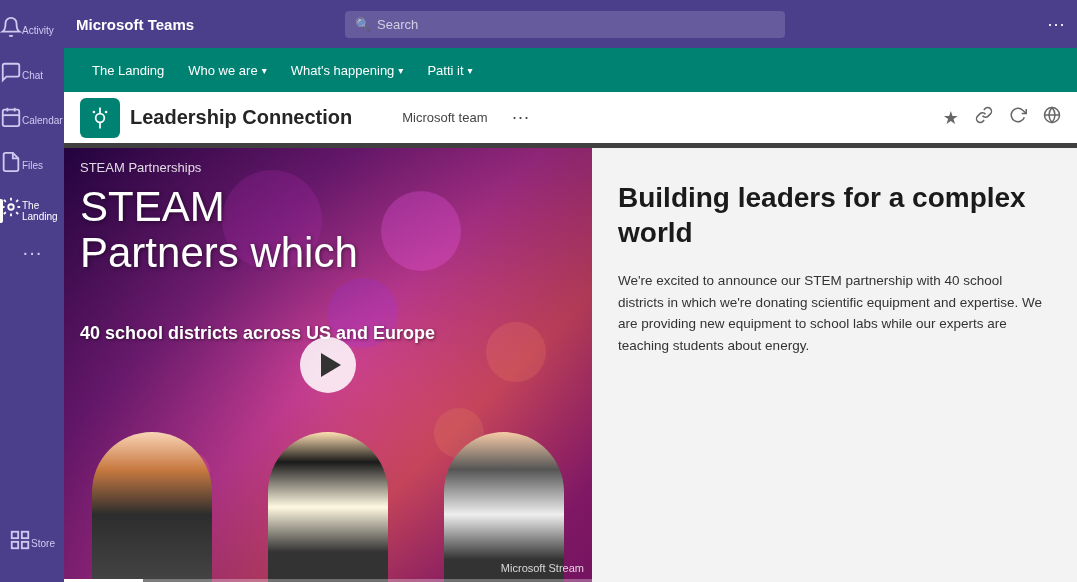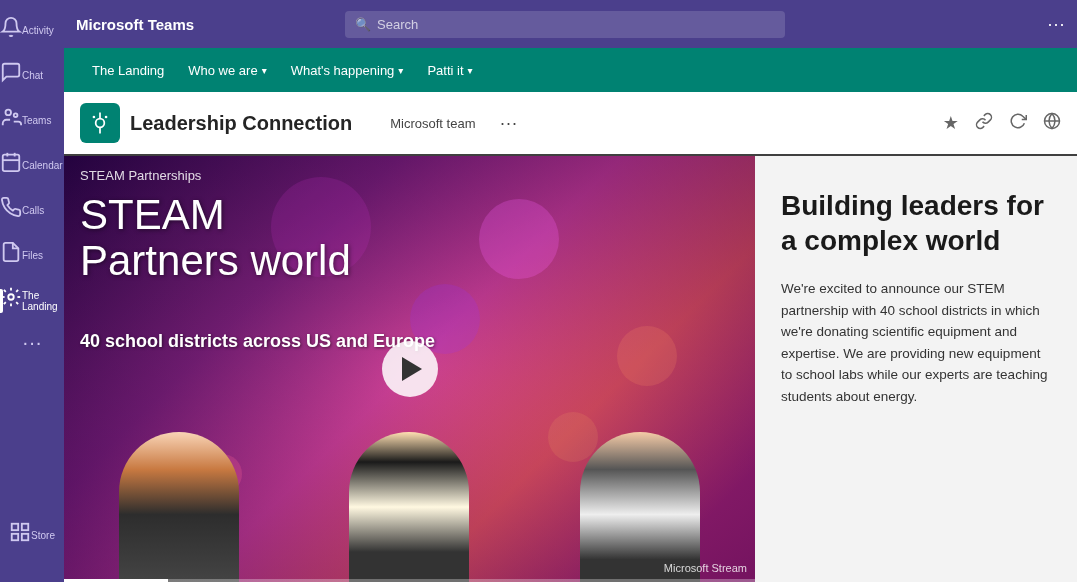--- a/index.html
+++ b/index.html
@@ -33,21 +33,21 @@
       top: 50%;
       transform: translateY(-50%);
       width: 3px;
       height: 24px;
       background: #fff;
       border-radius: 0 2px 2px 0;
     }
     .sidebar-item .icon { font-size: 20px; margin-bottom: 2px; }
     .sidebar-item .label { font-size: 10px; }
     .sidebar-dots { color: #d0c9f0; font-size: 20px; padding: 8px 0; cursor: pointer; }
-    .sidebar-bottom { margin-top: auto; padding-bottom: 24px; }
+    .sidebar-bottom { margin-top: auto; padding-bottom: 16px; }
 
     
     .main {
       flex: 1;
       display: flex;
       flex-direction: column;
     }
 
     
     .top-bar {
@@ -116,26 +116,27 @@
       display: flex;
       align-items: center;
       cursor: pointer;
       white-space: nowrap;
     }
     .nav-item .chevron { margin-left: 4px; font-size: 10px; }
 
     
     .sub-header {
       background: #fff;
-      border-bottom: 2px solid #404040;
-      height: 64px;
+      border-bottom: 5px solid #404040;
+      height: 56px;
       display: flex;
       align-items: center;
       padding: 0 16px;
       flex-shrink: 0;
+      gap: 12px;
     }
     .logo-area {
       display: flex;
       align-items: center;
       margin-right: 24px;
     }
     .logo-icon {
       width: 40px;
       height: 40px;
       background: #008272;
@@ -189,21 +190,21 @@
     
     .content {
       flex: 1;
       display: flex;
       background: #f3f3f3;
       overflow: hidden;
     }
 
     
     .video-section {
-      width: 691px;
+      width: 528px;
       position: relative;
       flex-shrink: 0;
       overflow: hidden;
     }
     .video-placeholder {
       width: 100%;
       height: 100%;
       background: linear-gradient(135deg, #1a0533 0%, #6b1a6b 30%, #c0398a 50%, #e05050 70%, #a0206a 90%);
       position: relative;
       overflow: hidden;
@@ -353,50 +354,31 @@
     </span>
     <span class="label">Activity</span>
   </div>
   <div class="sidebar-item">
     <span class="icon">
       <svg width="22" height="22" viewBox="0 0 24 24" fill="none" stroke="currentColor" stroke-width="2">
           <path d="M21 15a2 2 0 0 1-2 2H7l-4 4V5a2 2 0 0 1 2-2h14a2 2 0 0 1 2 2z"></path>
         </svg>
     </span>
     <span class="label">Chat</span>
-  </div>
-  <div class="sidebar-item">
-    <span class="icon">
-      <svg width="22" height="22" viewBox="0 0 24 24" fill="none" stroke="currentColor" stroke-width="2">
-          <circle cx="9" cy="7" r="3"></circle>
-          <path d="M3 21v-2a4 4 0 0 1 4-4h4"></path>
-          <circle cx="17" cy="10" r="2"></circle>
-          <path d="M23 21v-1a3 3 0 0 0-3-3h-5"></path>
-        </svg>
-    </span>
-    <span class="label">Teams</span>
   </div>
   <div class="sidebar-item">
     <span class="icon">
       <svg width="22" height="22" viewBox="0 0 24 24" fill="none" stroke="currentColor" stroke-width="2">
           <rect x="3" y="4" width="18" height="18" rx="2"></rect>
           <line x1="16" y1="2" x2="16" y2="6"></line>
           <line x1="8" y1="2" x2="8" y2="6"></line>
           <line x1="3" y1="10" x2="21" y2="10"></line>
         </svg>
     </span>
     <span class="label">Calendar</span>
-  </div>
-  <div class="sidebar-item">
-    <span class="icon">
-      <svg width="22" height="22" viewBox="0 0 24 24" fill="none" stroke="currentColor" stroke-width="2">
-          <path d="M22 16.92v3a2 2 0 0 1-2.18 2 19.79 19.79 0 0 1-8.63-3.07 19.5 19.5 0 0 1-6-6A19.79 19.79 0 0 1 2.12 4.18 2 2 0 0 1 4.11 2h3a2 2 0 0 1 2 1.72c.127.96.361 1.903.7 2.81a2 2 0 0 1-.45 2.11L8.09 9.91a16 16 0 0 0 6 6l1.27-1.27a2 2 0 0 1 2.11-.45c.907.339 1.85.573 2.81.7A2 2 0 0 1 22 16.92z"></path>
-        </svg>
-    </span>
-    <span class="label">Calls</span>
   </div>
   <div class="sidebar-item">
     <span class="icon">
       <svg width="22" height="22" viewBox="0 0 24 24" fill="none" stroke="currentColor" stroke-width="2">
           <path d="M14 2H6a2 2 0 0 0-2 2v16a2 2 0 0 0 2 2h12a2 2 0 0 0 2-2V8z"></path>
           <polyline points="14 2 14 8 20 8"></polyline>
         </svg>
     </span>
     <span class="label">Files</span>
   </div>
@@ -517,21 +499,21 @@
           <div class="bokeh-dot" style="width:80px;height:80px;background:rgba(255,100,255,0.4);top:10%;left:60%;"></div>
           <div class="bokeh-dot" style="width:60px;height:60px;background:rgba(255,150,100,0.3);top:40%;left:80%;"></div>
           <div class="bokeh-dot" style="width:100px;height:100px;background:rgba(200,50,200,0.3);top:5%;left:30%;"></div>
           <div class="bokeh-dot" style="width:50px;height:50px;background:rgba(255,200,100,0.2);top:60%;left:70%;"></div>
           <div class="bokeh-dot" style="width:70px;height:70px;background:rgba(150,50,255,0.3);top:30%;left:50%;"></div>
           <div class="bokeh-dot" style="width:40px;height:40px;background:rgba(255,100,150,0.4);top:70%;left:20%;"></div>
         </div>
         <div class="video-label">STEAM Partnerships</div>
         <div class="video-title">
           <div>STEAM</div>
-          <div>Partners world</div>
+          <div>Partners which</div>
         </div>
         <div class="video-subtitle">40 school districts across US and Europe</div>
         <div class="play-btn"></div>
 
         <div class="children-silhouettes">
           <div class="child-figure child-1" style="background: linear-gradient(to bottom, #f9d4b6 0%, #c87941 25%, #2d2d2d 55%, #444 100%);"></div>
           <div class="child-figure child-2" style="background: linear-gradient(to bottom, #ffe0b2 0%, #1a1a1a 20%, #fff8e1 50%, #333 80%);"></div>
           <div class="child-figure child-3" style="background: linear-gradient(to bottom, #f5cba7 0%, #555 25%, #eee 55%, #333 85%);"></div>
         </div>
         <div class="ms-stream-label">Microsoft Stream</div>

